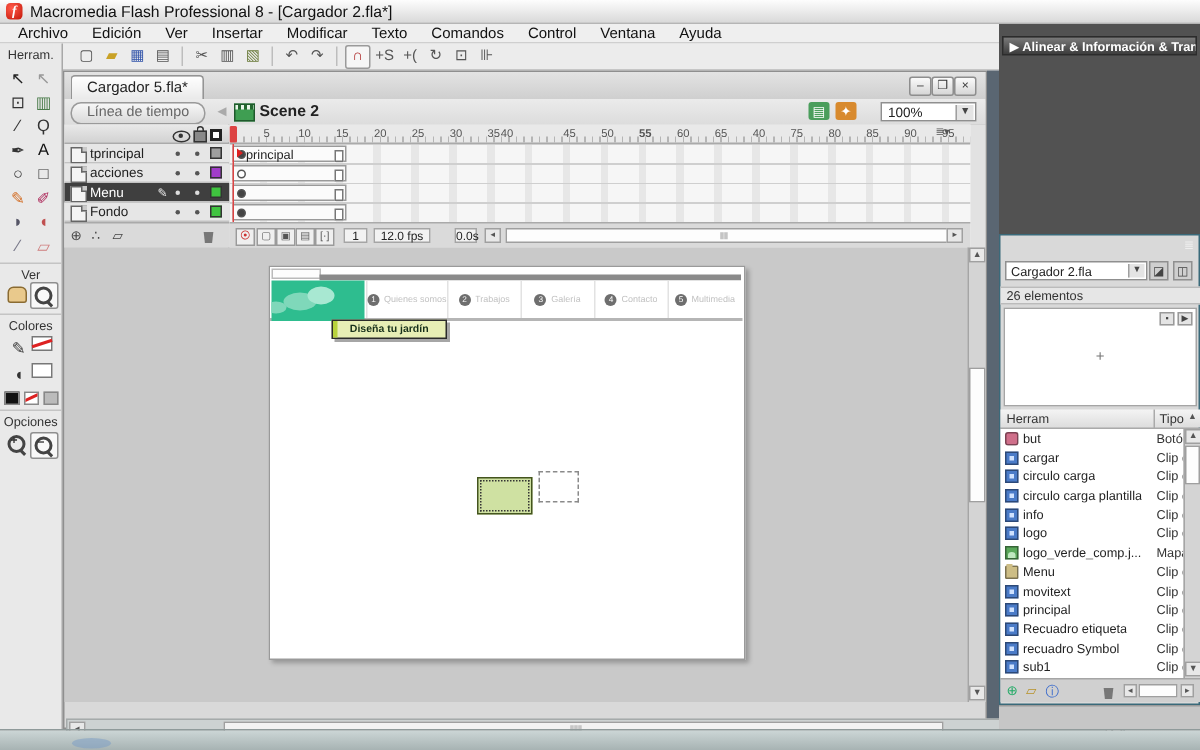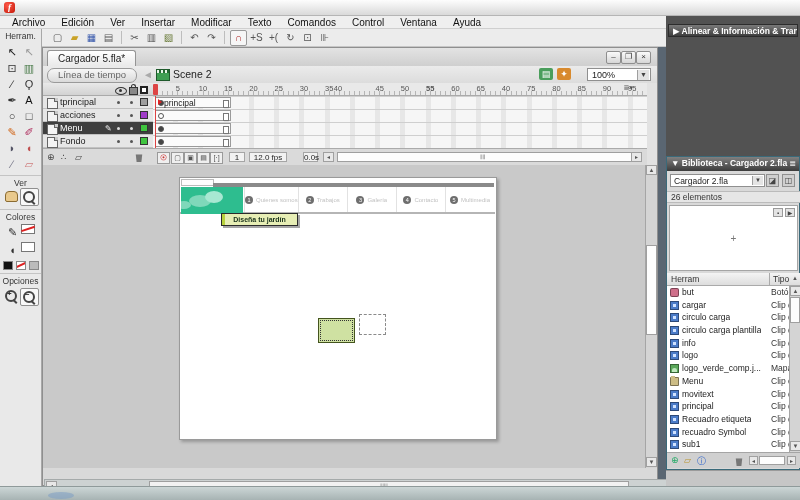--- a/index.html
+++ b/index.html
@@ -45,21 +45,21 @@
            border:1px solid #949494;border-bottom:none;border-radius:3px 3px 0 0;font-size:10px;line-height:15px;color:#222;}
   .winbtn{position:absolute;top:3px;width:13px;height:11px;background:linear-gradient(#fafafa,#d6d6d6);
           border:1px solid #8e8e8e;border-radius:2px;font-size:8px;line-height:10px;text-align:center;color:#333;}
   #editbar{position:absolute;left:0;top:18px;width:100%;height:17px;background:linear-gradient(#ebebeb,#dcdcdc);
            border-bottom:1px solid #b0b0b0;}
   #btn-timeline{position:absolute;left:4px;top:2px;width:88px;height:13px;border:1px solid #9a9a9a;border-radius:7px;
                 background:linear-gradient(#f7f7f7,#dadada);font-size:9.5px;color:#666;text-align:center;line-height:12px;}
   #back-arrow{position:absolute;left:100px;top:3px;color:#aaa;font-size:10px;}
   .clap{position:absolute;width:12px;height:10px;background:#3f9e52;border:1px solid #1f5a2c;}
   .clap::before{content:"";position:absolute;left:0;top:0;width:12px;height:3px;background:repeating-linear-gradient(90deg,#e8f5e9 0 2px,#23672f 2px 4px);}
-  #scene-label{position:absolute;left:130px;top:2px;font-size:10.5px;font-weight:normal;color:#222;}
+  #scene-label{position:absolute;left:130px;top:2px;font-size:10.5px;font-weight:bold;color:#222;}
   .editbar-icon{position:absolute;top:2px;width:14px;height:12px;border-radius:2px;font-size:9px;text-align:center;line-height:12px;}
   #zoom-select{position:absolute;right:6px;top:2px;width:64px;height:13px;background:#fff;border:1px solid #8f8f8f;
                font-size:9px;line-height:12px;padding-left:4px;box-sizing:border-box;color:#222;}
   #zoom-select .dd{position:absolute;right:1px;top:1px;width:11px;height:10px;background:#e4e4e4;border-left:1px solid #9f9f9f;
                    font-size:7px;text-align:center;line-height:10px;color:#444;}
   
   #timeline{position:absolute;left:0;top:35px;width:100%;height:82px;background:#e2e2e2;}
   #layers-panel{position:absolute;left:0;top:0;width:110px;height:82px;border-right:1px solid #9a9a9a;box-sizing:border-box;background:#dcdcdc;}
   #layers-hdr{position:absolute;left:0;top:0;width:110px;height:13px;background:linear-gradient(#e9e9e9,#d2d2d2);border-bottom:1px solid #aaa;box-sizing:border-box;}
   .eye{position:absolute;top:4px;width:10px;height:6px;border:1px solid #333;border-radius:50%;}
@@ -167,20 +167,21 @@
   #strip-blob{position:absolute;left:48px;top:5px;width:26px;height:7px;border-radius:50%;background:#7e9fc4;opacity:.55;}
   #splitter{left:658px;top:47px;width:8px;height:439px;background:#5a6672;}
 </style>
 </head>
 <body>
 
 <div id="app">
 
   <div id="titlebar" class="abs">
     <span id="flash-icon">f</span>
+    <span id="title-text">Macromedia Flash Professional 8 - [Cargador 2.fla*]</span>
   </div>
 
   <div id="menubar" class="abs">
       <div class="menu-item">Archivo</div>
       <div class="menu-item">Edición</div>
       <div class="menu-item">Ver</div>
       <div class="menu-item">Insertar</div>
       <div class="menu-item">Modificar</div>
       <div class="menu-item">Texto</div>
       <div class="menu-item">Comandos</div>
@@ -448,21 +449,20 @@
         <span style="position:absolute;left:230px;top:1px;font-size:6px;color:#999;">⦀⦀⦀</span>
       </div>
     <span class="sbtn" style="right:1px;left:auto;top:1px;height:9px;line-height:8px;">▸</span>
   </div>
   <div id="props-tab" class="abs">▲</div>
 
   <div id="dock" class="abs">
     <div id="collapsed-panel">▶ Alinear &amp; Información &amp; Transfor...</div>
 
     <div id="library">
-      <div id="lib-hdr">▼ Biblioteca - Cargador 2.fla</div>
       <span id="lib-menu-ic">≣</span>
       <span id="lib-select"><span>Cargador 2.fla</span><span class="dd">▼</span></span>
       <span class="lib-tool" style="right:20px">◪</span>
       <span class="lib-tool" style="right:4px">◫</span>
       <div id="lib-count">26 elementos</div>
       <div id="lib-preview">
         <span class="pv-btn" style="right:14px">▪</span>
         <span class="pv-btn" style="right:2px">▶</span>
         <span id="preview-plus">+</span>
       </div>

